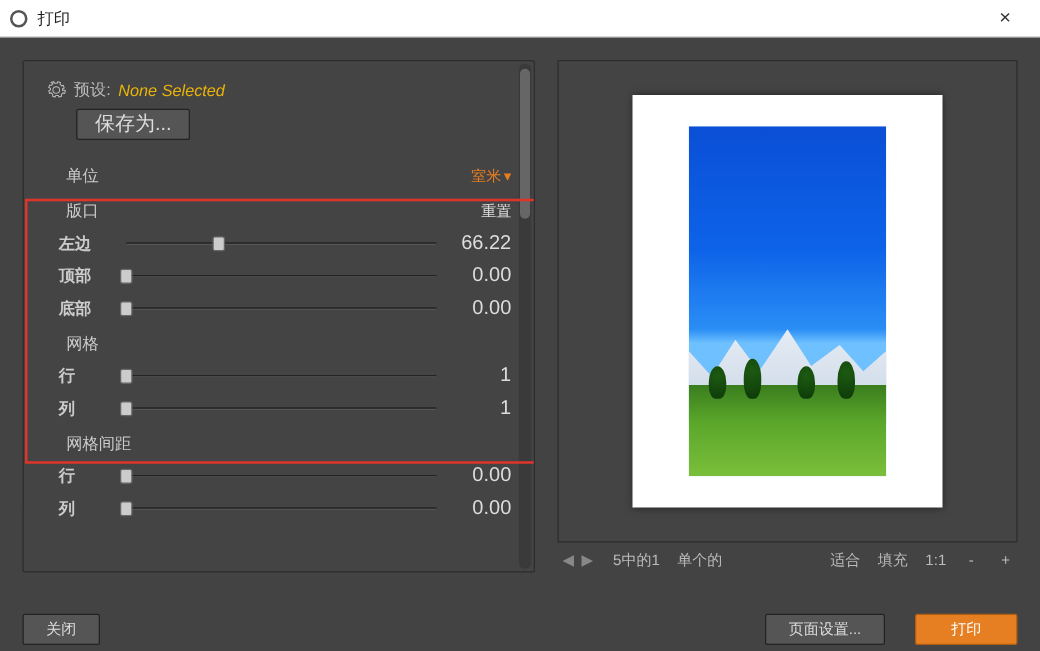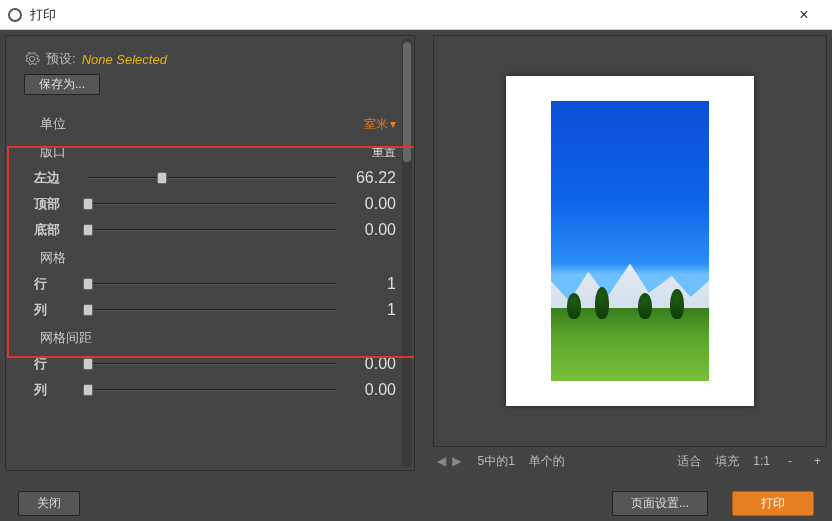--- a/index.html
+++ b/index.html
@@ -2,28 +2,28 @@
 <html><head>
 <meta charset="utf-8">
 <style>
   * { box-sizing: border-box; margin: 0; padding: 0; font-family: "Microsoft YaHei", Arial, sans-serif; }
   body { background: #fff; width: 832px; height: 521px; overflow: hidden; }
   .titlebar { height: 30px; display: flex; align-items: center; padding: 0 8px; background: #fff; border-bottom: 1px solid #ccc; }
   .titlebar .app-icon { width: 14px; height: 14px; border-radius: 50%; border: 2px solid #555; margin-right: 8px; }
   .titlebar .title { font-size: 13px; color: #222; flex: 1; }
   .titlebar .close { width: 40px; text-align: center; font-size: 16px; color: #333; cursor: pointer; }
   .outer { background: #434343; height: 491px; position: relative; }
-  .content-row { display: flex; gap: 18px; padding: 5px; height: 446px; }
+  .content-row { display: flex; gap: 18px; padding: 18px; height: 446px; }
   .left-panel { width: 410px; background: #444; border: 1px solid #2d2d2d; border-radius: 2px; position: relative; overflow: hidden; }
   .left-inner { padding: 14px 18px 14px 18px; color: #ccc; font-size: 13px; position: relative; }
   .preset-row { display: flex; align-items: center; gap: 6px; margin-bottom: 6px; }
   .gear { width: 16px; height: 16px; stroke: #bbb; fill: #bbb; }
   .preset-label { color: #bbb; }
   .preset-val { color: #eab308; font-style: italic; text-align: center; }
-  .save-btn { background: #555; border: 1px solid #222; color: #ddd; font-size: 12px; padding: 1px 14px; border-radius: 2px; cursor: pointer; margin-bottom: 10px; }
+  .save-btn { background: #555; border: 1px solid #222; color: #ddd; font-size: 16px; padding: 1px 14px; border-radius: 2px; cursor: pointer; margin-bottom: 10px; margin-left: 24px; }
   .red-box { position: absolute; border: 2px solid #e03428; left: 1px; top: 110px; width: 434px; height: 212px; pointer-events: none; z-index: 5; }
   .row { display: flex; align-items: center; margin-bottom: 8px; }
   .row .lbl { width: 54px; color: #ccc; font-size: 13px; }
   .row .lbl.indent { padding-left: 10px; font-weight: bold; }
   .row .val { width: 50px; text-align: right; color: #ddd; font-size: 16px; }
   .section-row { display: flex; justify-content: space-between; align-items: center; margin: 10px 0 8px; }
   .section-row .lbl { color: #ccc; margin-left: 16px; }
   .section-row .rlabel { color: #ddd; font-size: 12px; cursor: pointer; }
   .section-row .unit-val { color: #e67e22; font-size: 12px; display: flex; align-items: center; gap: 2px; }
   .slider-wrap { flex: 1; margin: 0 10px; position: relative; height: 14px; display: flex; align-items: center; }

